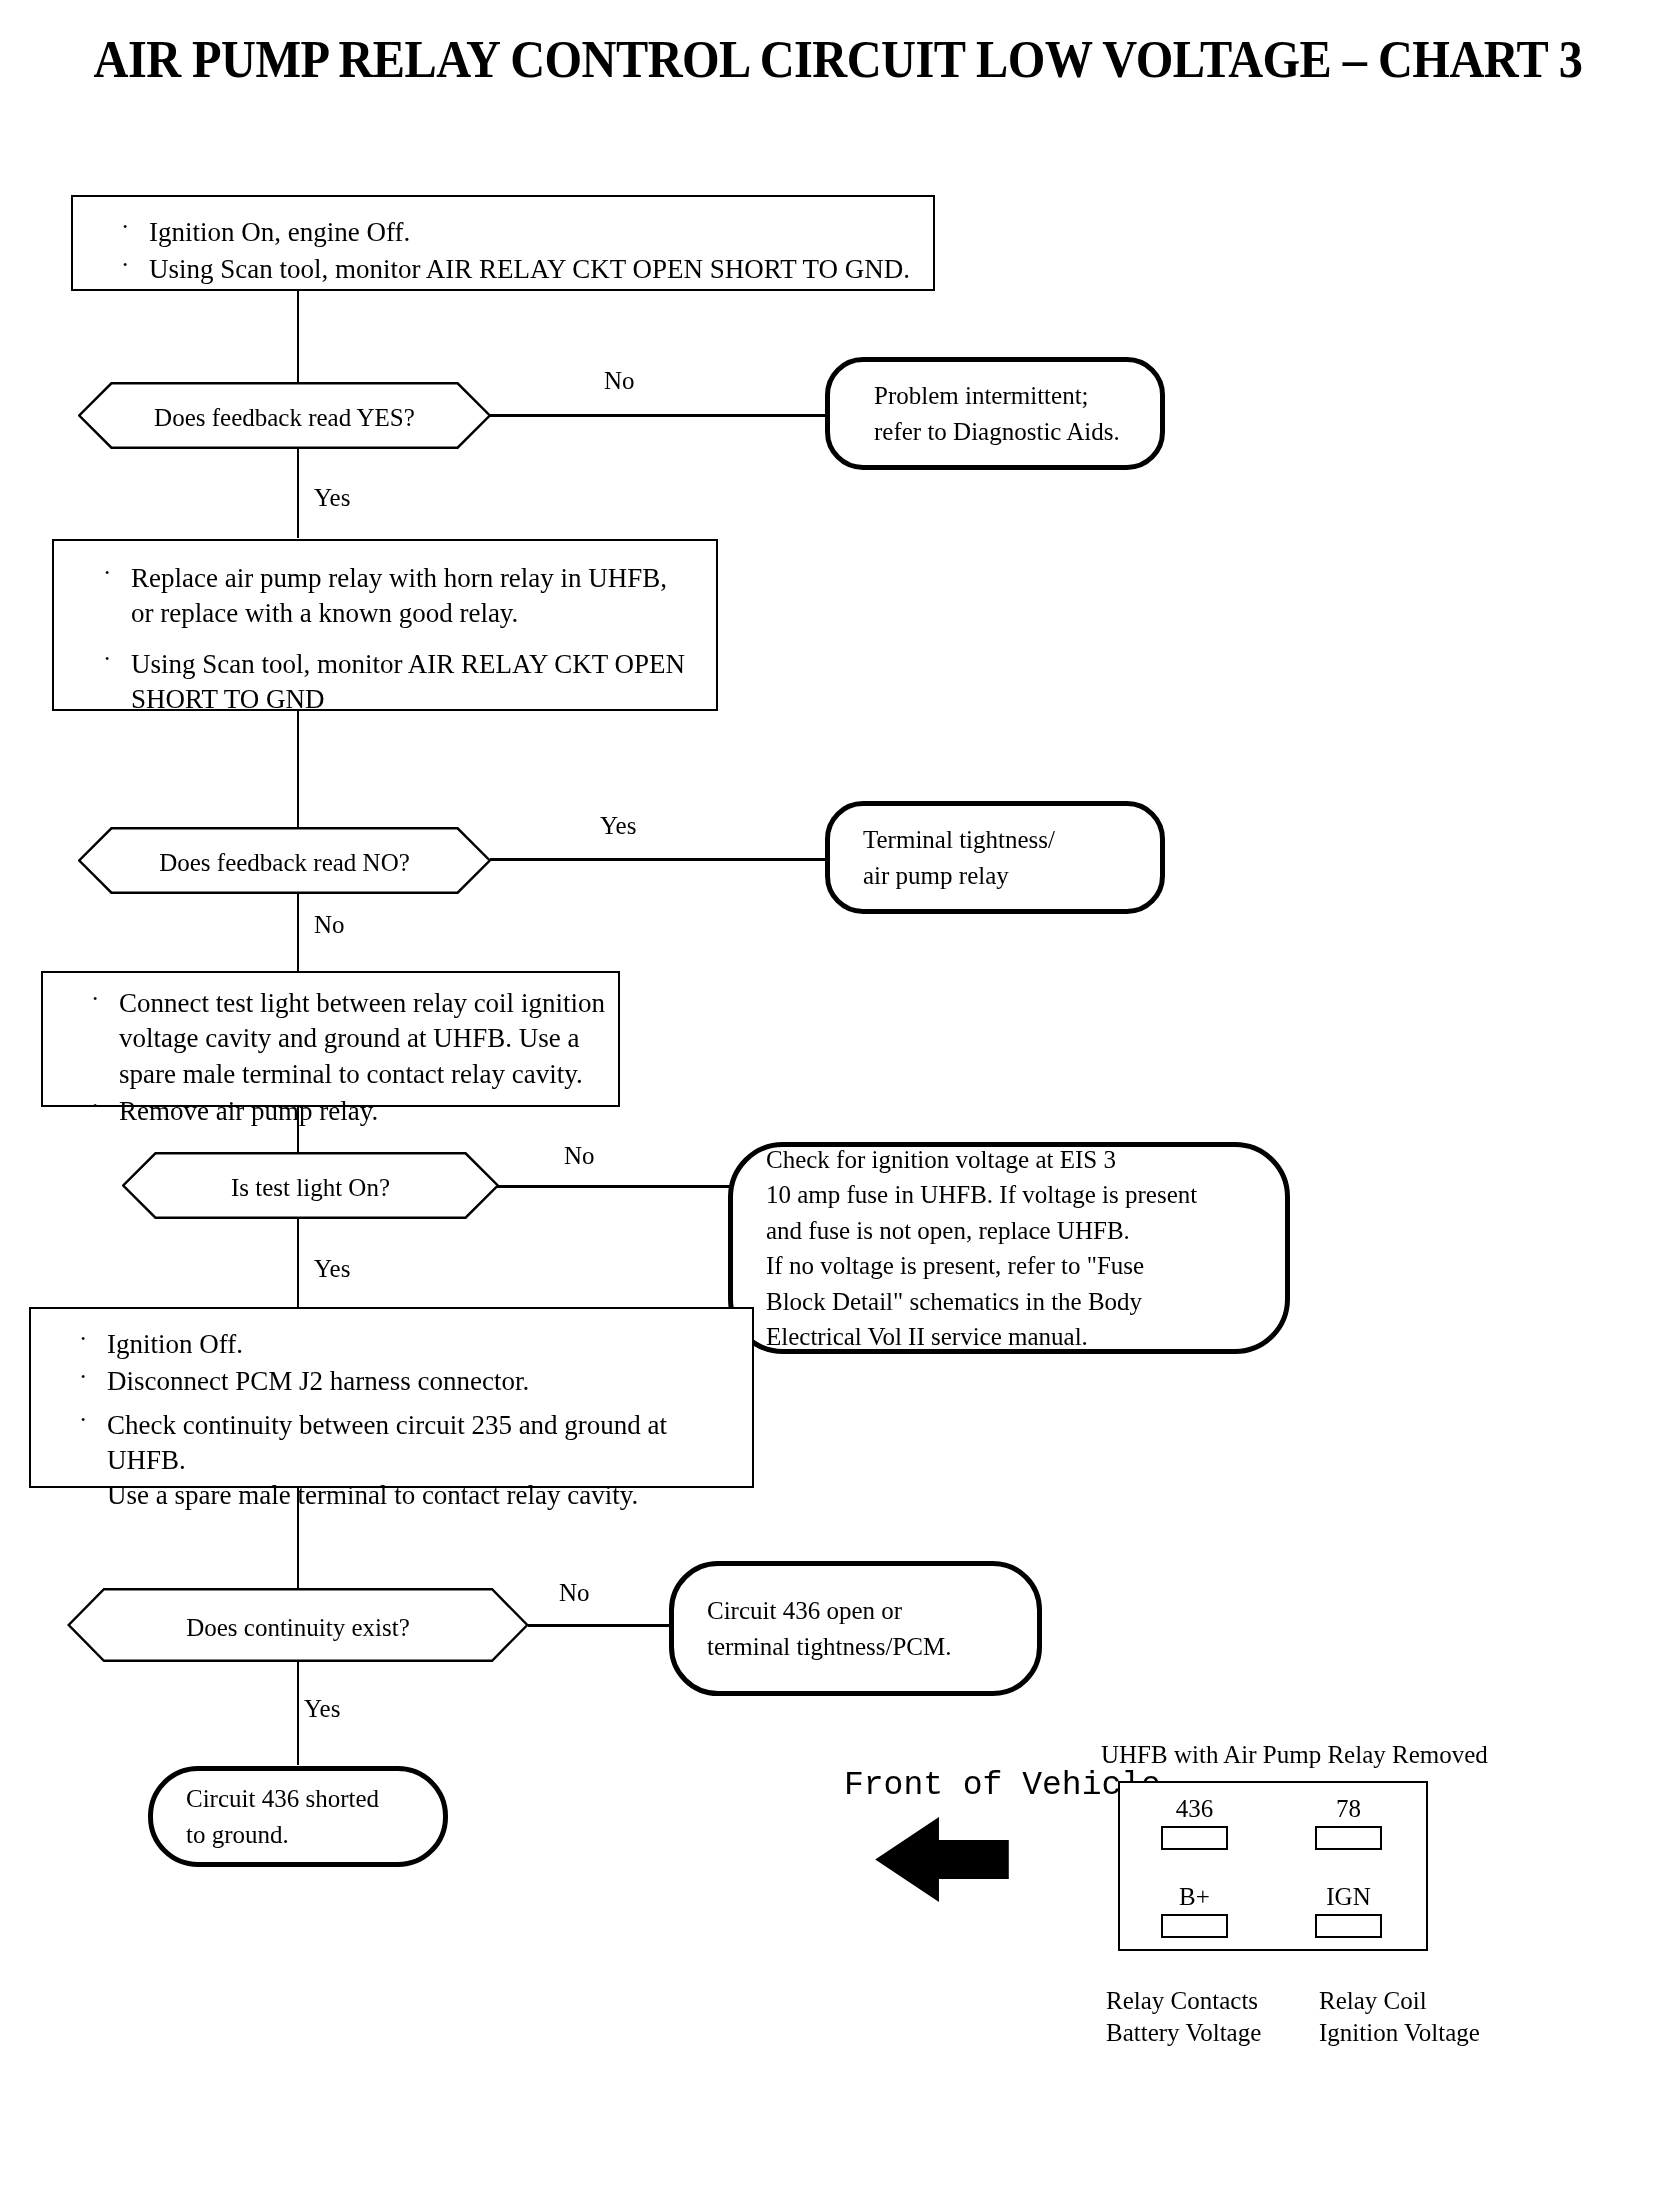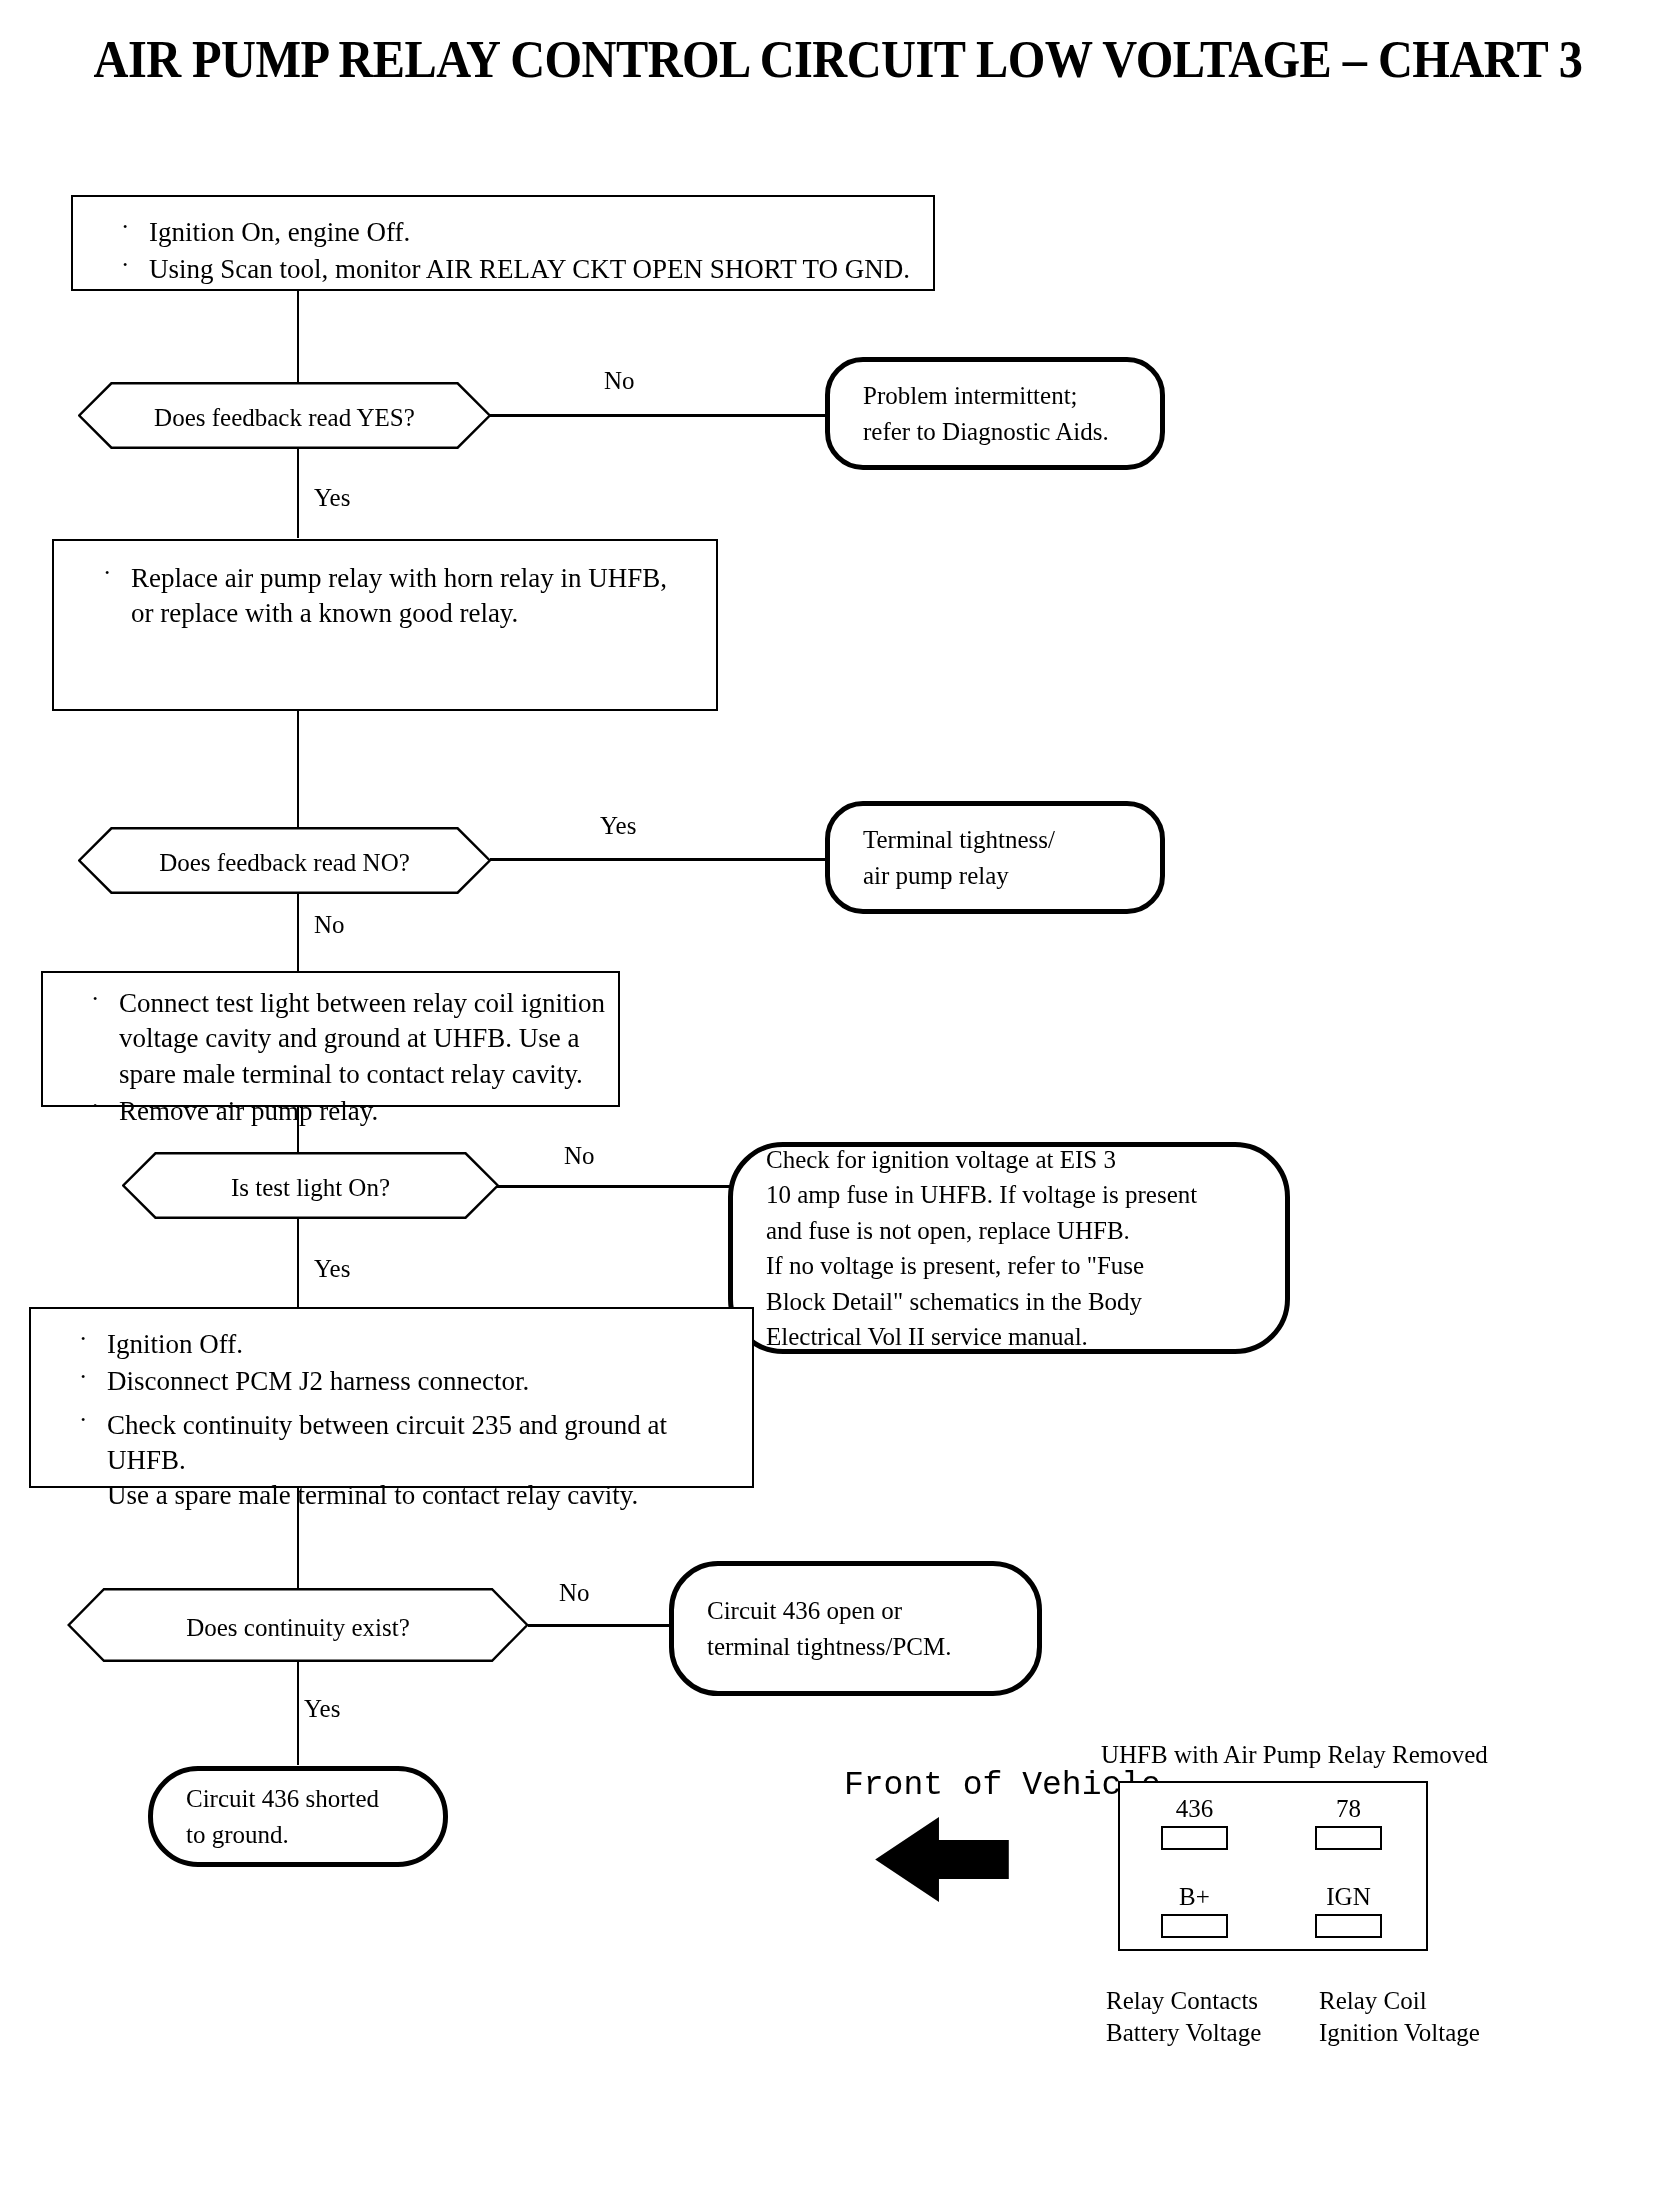--- a/index.html
+++ b/index.html
@@ -178,32 +178,34 @@
   <div class="decision" style="left:78px; top:382px; width:413px; height:67px;">
     <svg class="hex" width="413" height="67" viewBox="0 0 680 110">
       <polygon points="55,2 625,2 678,55 625,108 55,108 2,55" fill="#ffffff" stroke="#000000" stroke-width="4"></polygon>
     </svg>
     <div class="hex-label" style="top:22px;">Does feedback read YES?</div>
   </div>
 
   <div class="hline" style="left:490px; top:414px; width:340px;"></div>
   <div class="edge-label" style="left:604px; top:368px;">No</div>
 
-  <div class="terminator" style="left:825px; top:357px; width:340px; height:113px; border-radius:38px;">
+  <div class="terminator" style="left:825px; top:357px; width:340px; height:113px; border-radius:38px;padding-left:11px;">
     <div class="term-text">Problem intermittent;
 refer to Diagnostic Aids.</div>
   </div>
 
   <div class="vline" style="left:297px; top:447px; height:91px;"></div>
   <div class="edge-label" style="left:314px; top:485px;">Yes</div>
 
   <div class="proc-box" style="left:52px; top:539px; width:666px; height:172px;">
     <div class="proc-list" style="left:33px; top:19.5px; width:626px;">
       <div class="bullet-item" style="margin-bottom:16px;">Replace air pump relay with horn relay in UHFB,
 or replace with a known good relay.</div>
+      <div class="bullet-item">Using Scan tool, monitor AIR RELAY CKT OPEN
+SHORT TO GND</div>
     </div>
   </div>
 
   <div class="vline" style="left:297px; top:711px; height:116px;"></div>
 
   <div class="decision" style="left:78px; top:827px; width:413px; height:67px;">
     <svg class="hex" width="413" height="67" viewBox="0 0 680 110">
       <polygon points="55,2 625,2 678,55 625,108 55,108 2,55" fill="#ffffff" stroke="#000000" stroke-width="4"></polygon>
     </svg>
     <div class="hex-label" style="top:22px;">Does feedback read NO?</div>

